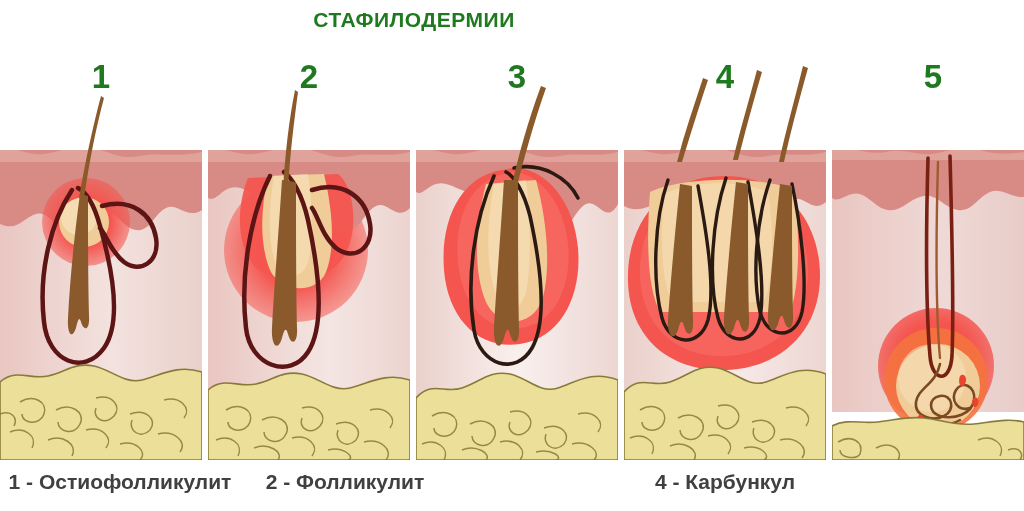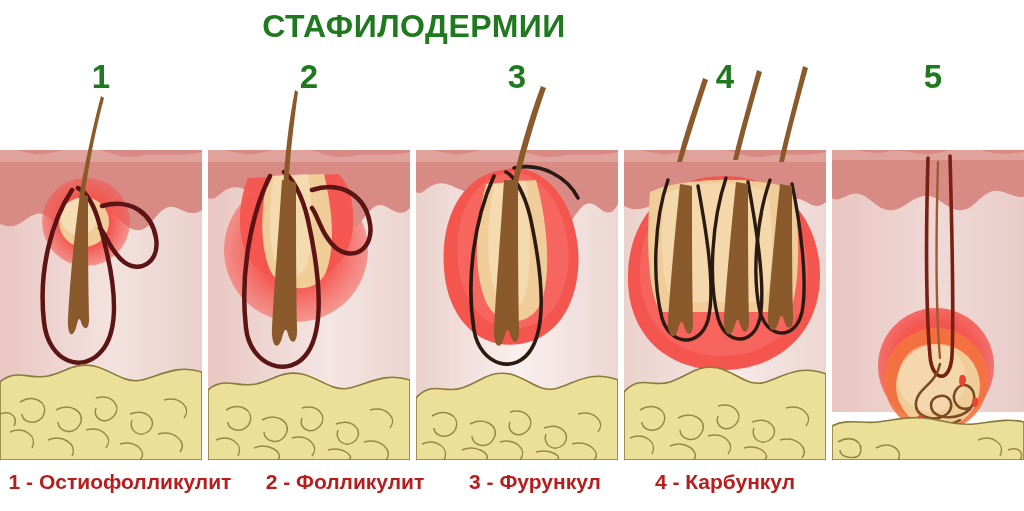--- a/index.html
+++ b/index.html
@@ -8,21 +8,21 @@
     width: 1024px; height: 511px;
     background: #ffffff;
     font-family: "Liberation Sans", sans-serif;
     overflow: hidden;
     position: relative;
   }
   #title {
     position: absolute;
     top: 8px; left: 0; width: 828px;
     text-align: center;
-    font-size: 32px;
+    font-size: 21px;
     font-weight: bold;
     letter-spacing: 0.5px;
     color: #1f7a1f;
   }
   #panels {
     position: absolute;
     top: 58px; left: 0; width: 1024px; height: 402px;
   }
   .panel {
     position: absolute;
@@ -50,21 +50,21 @@
   }
   #labels {
     position: absolute;
     top: 470px; left: 0; width: 1024px; height: 41px;
   }
   .label {
     position: absolute;
     top: 0;
     font-size: 21px;
     font-weight: bold;
-    color: #b91c1c;
+    color: #404040;
     text-align: center;
     white-space: nowrap;
   }
   svg { display: block; }
 </style>
 </head>
 <body>
 
 <div id="title">СТАФИЛОДЕРМИИ</div>
 
@@ -393,15 +393,14 @@
         <path d="M1008,392 C1020,388 1024,396 1020,402"></path>
       </g>
     </g>
   </svg>
 
 </div>
 
 <div id="labels">
   <div class="label" style="left:0px;width:240px;">1 - Остиофолликулит</div>
   <div class="label" style="left:250px;width:190px;text-align:center;">2 - Фолликулит</div>
-  <div class="label" style="left:450px;width:170px;">3 - Фурункул</div>
   <div class="label" style="left:630px;width:190px;text-align:center;">4 - Карбункул</div>
 </div>
 
 </body></html>

